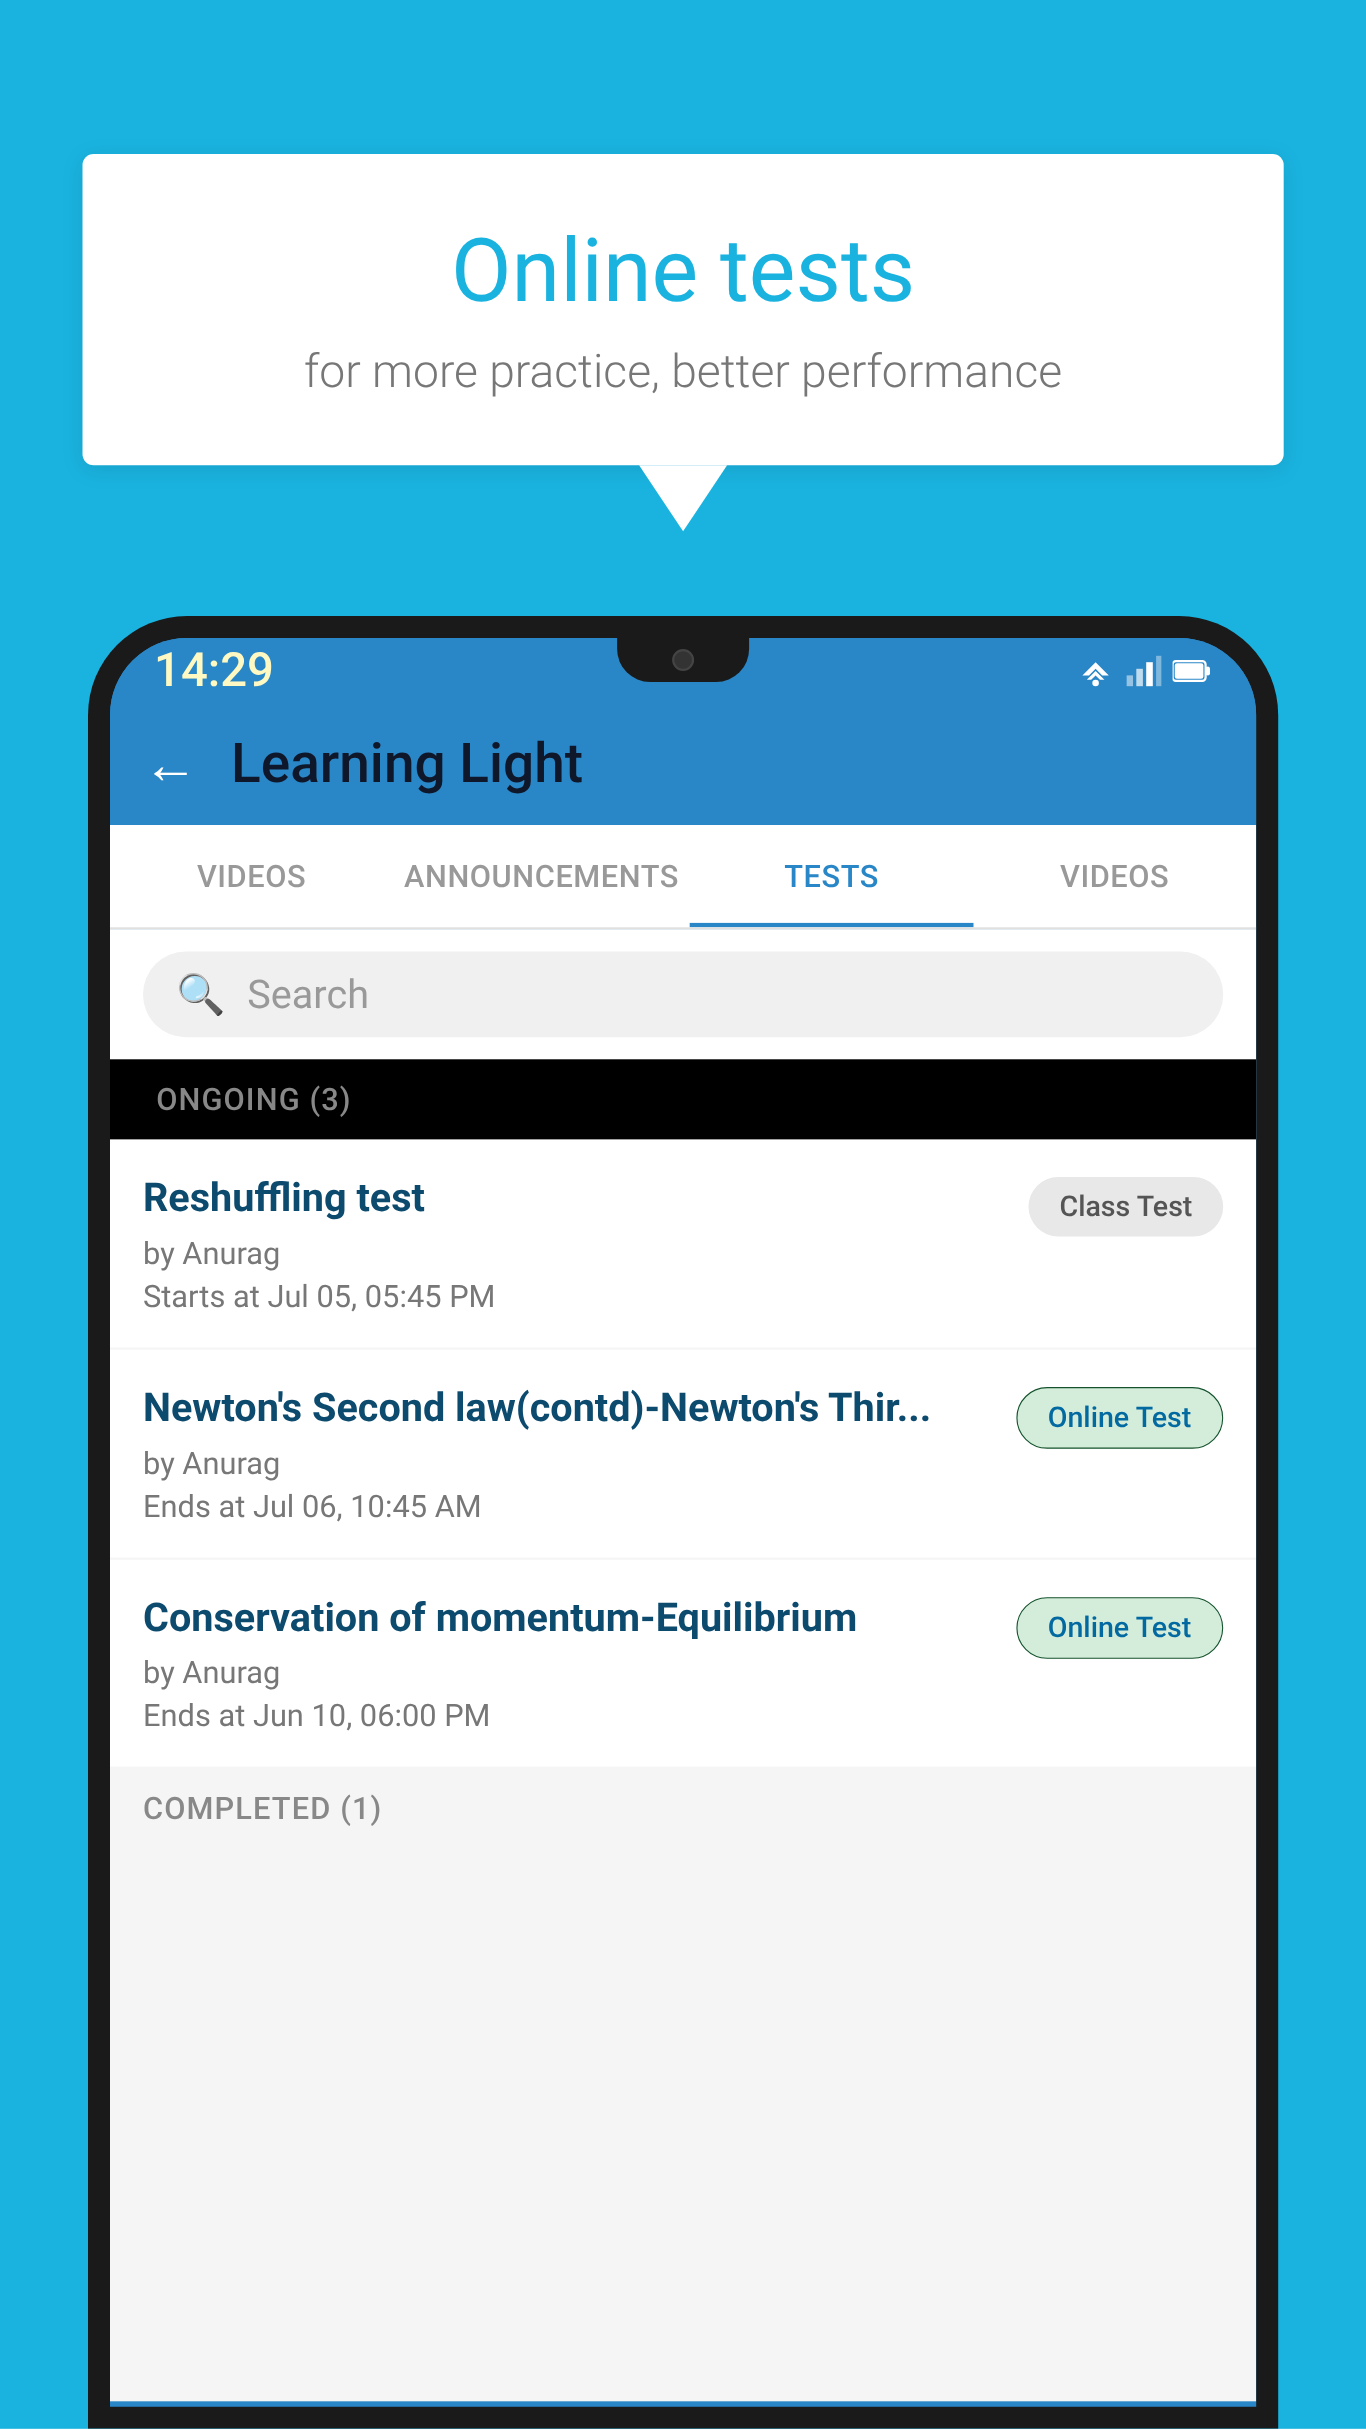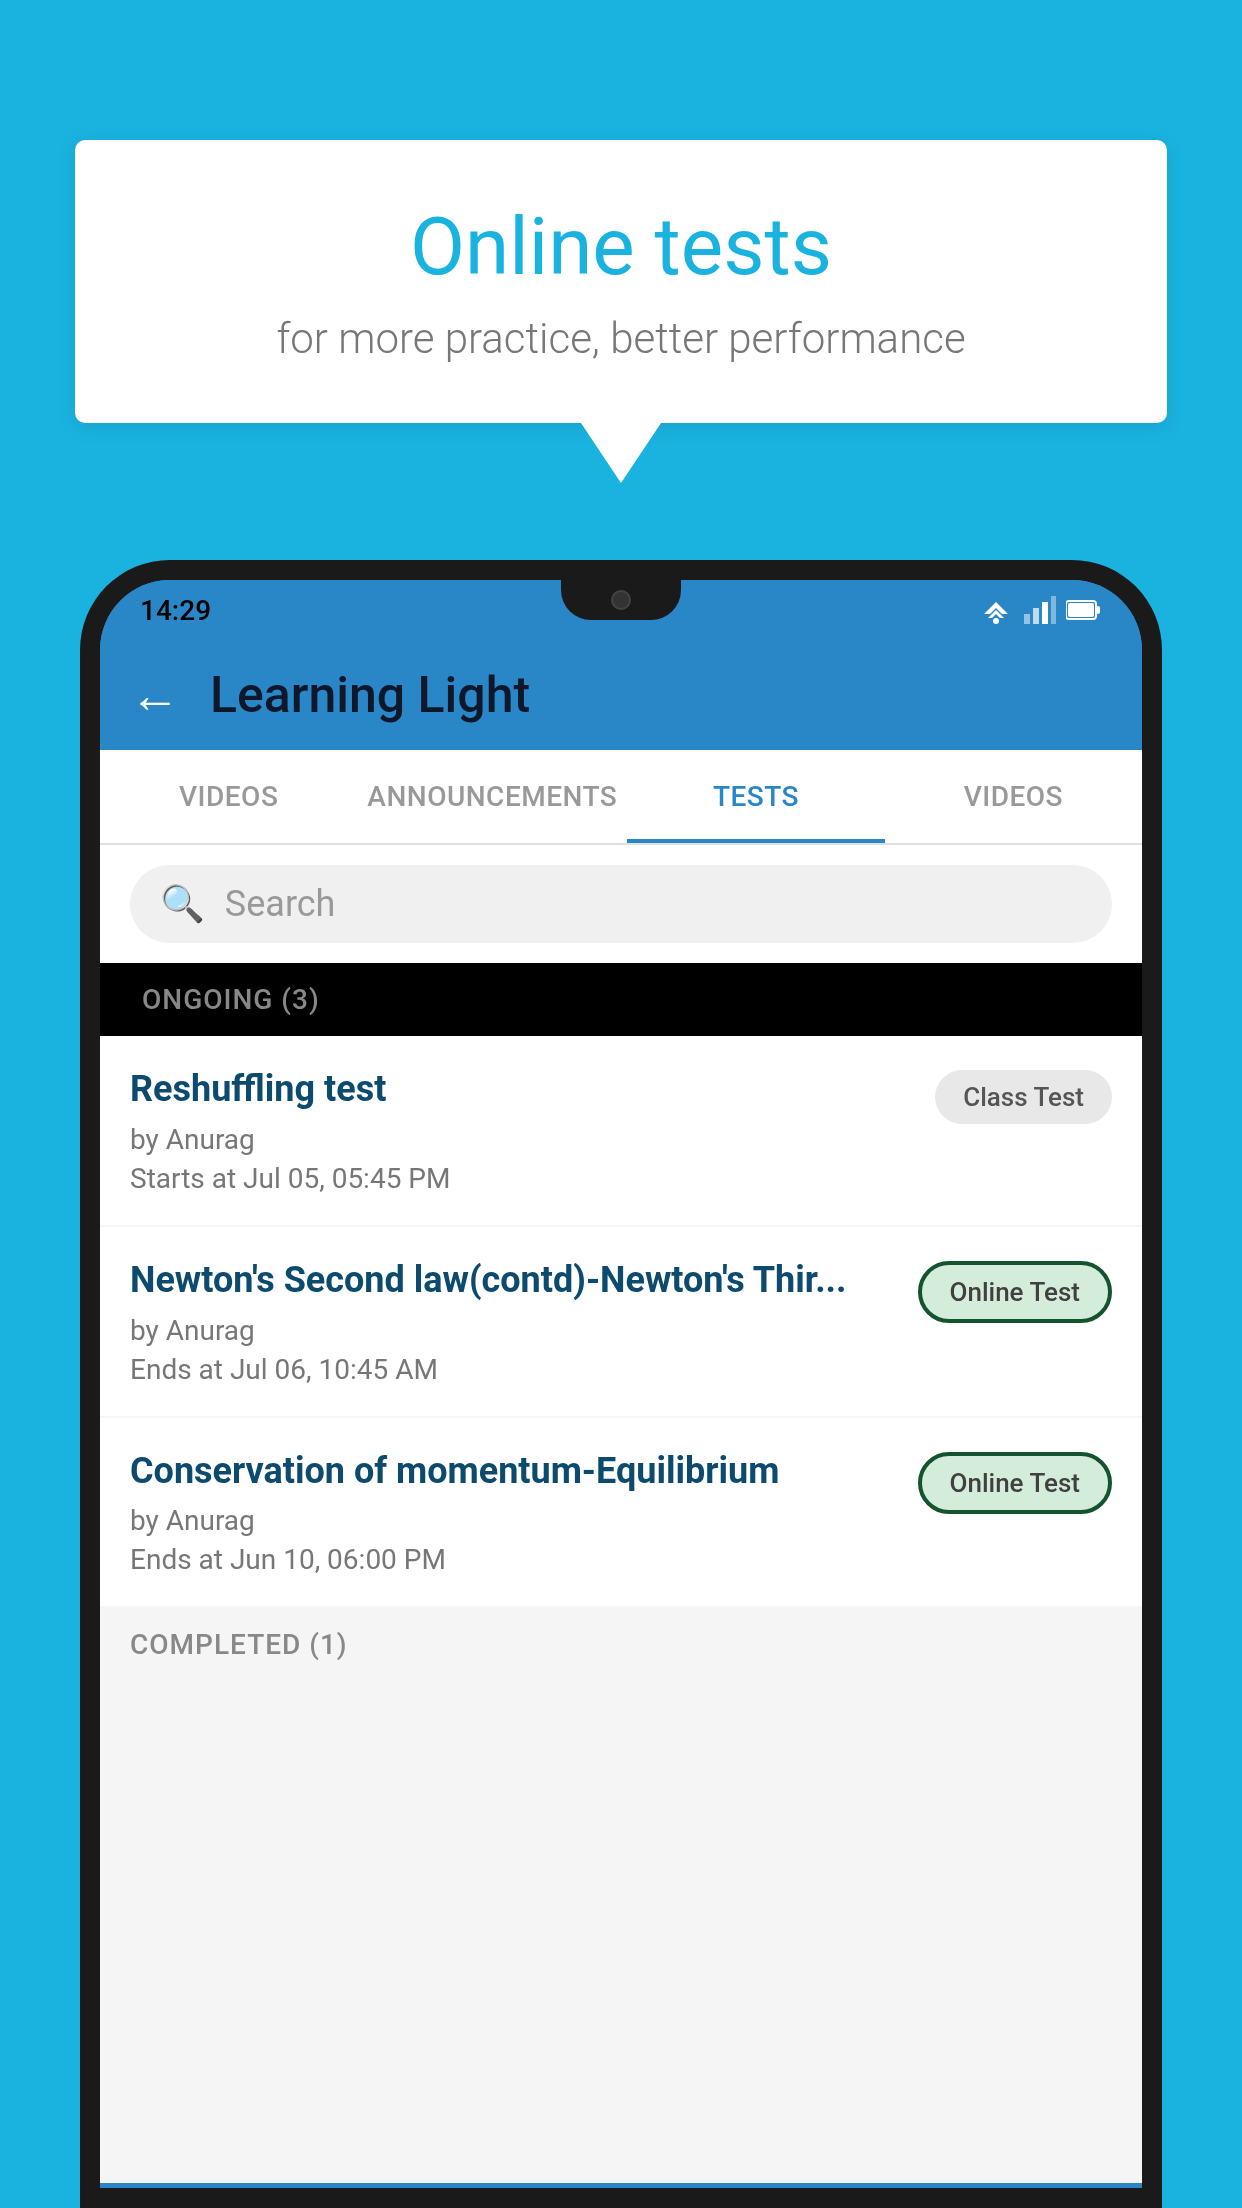--- a/index.html
+++ b/index.html
@@ -77,22 +77,22 @@
     .status-bar {
       background: #2a87c7;
       height: 60px;
       display: flex;
       align-items: center;
       justify-content: space-between;
       padding: 0 40px;
       position: relative;
     }
     .status-time {
-      color: #000000;
-      font-size: 28px;
+      color: #fef9c3;
+      font-size: 43px;
       font-weight: 500;
     }
     .status-icons {
       display: flex;
       align-items: center;
       gap: 10px;
     }
     .status-icons svg {
       fill: white;
     }
@@ -248,22 +248,22 @@
       white-space: nowrap;
       flex-shrink: 0;
       margin-top: 4px;
     }
     .badge-class {
       background: #e8e8e8;
       color: #555;
     }
     .badge-online {
       background: #d4edda;
-      color: #404040;
-      border: 4px solid #14532d;
+      color: #0369a1;
+      border: 1px solid #14532d;
     }
 
     
     .completed-header {
       padding: 20px 30px;
       background: #f5f5f5;
     }
     .completed-label {
       color: #888;
       font-size: 28px;

